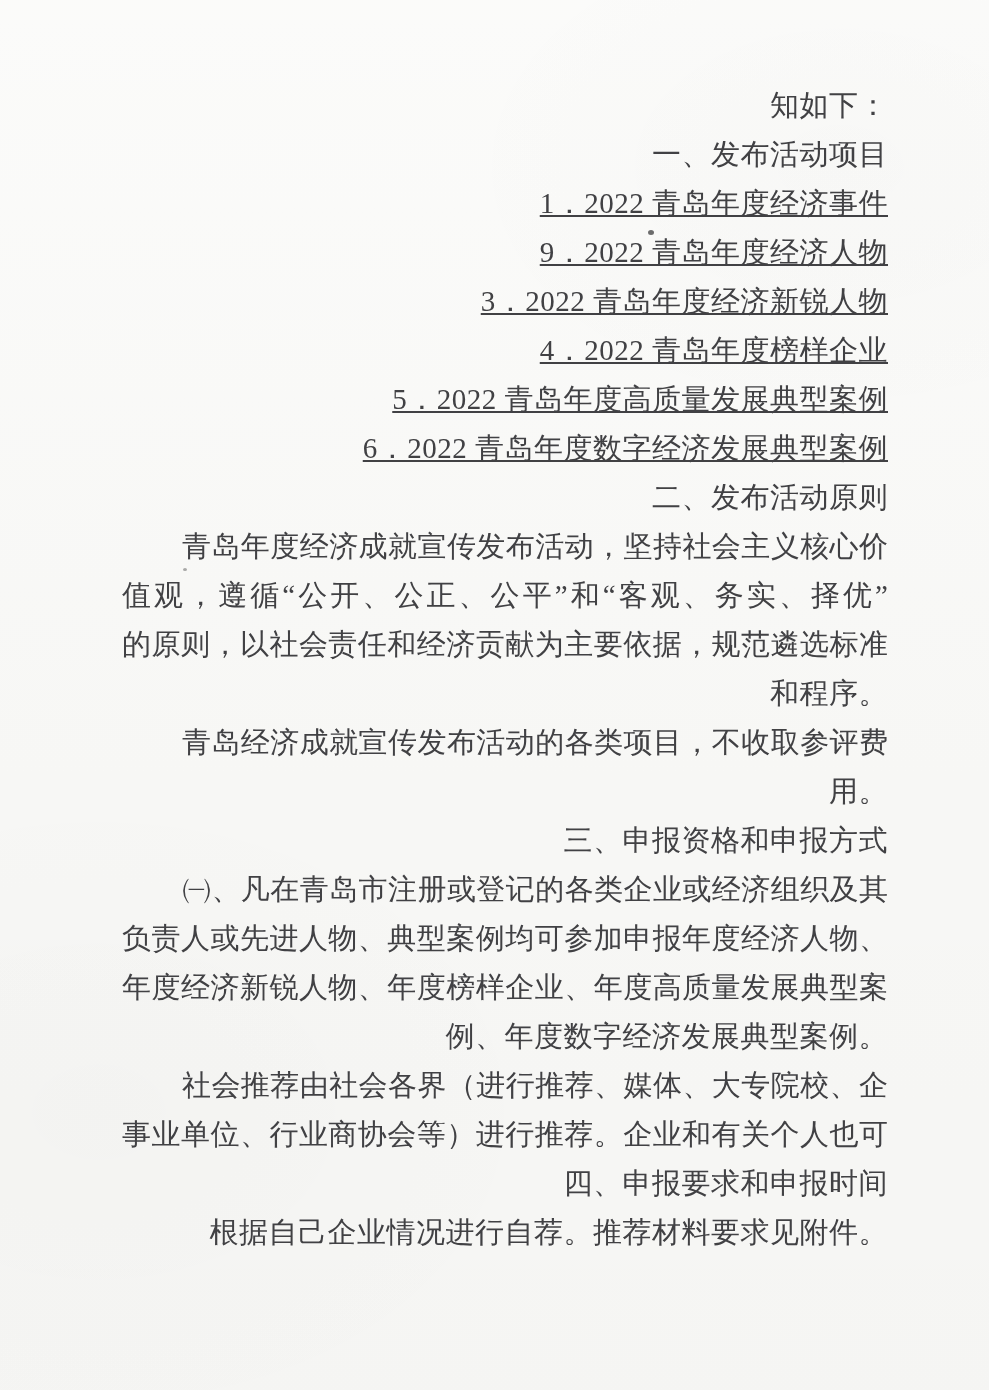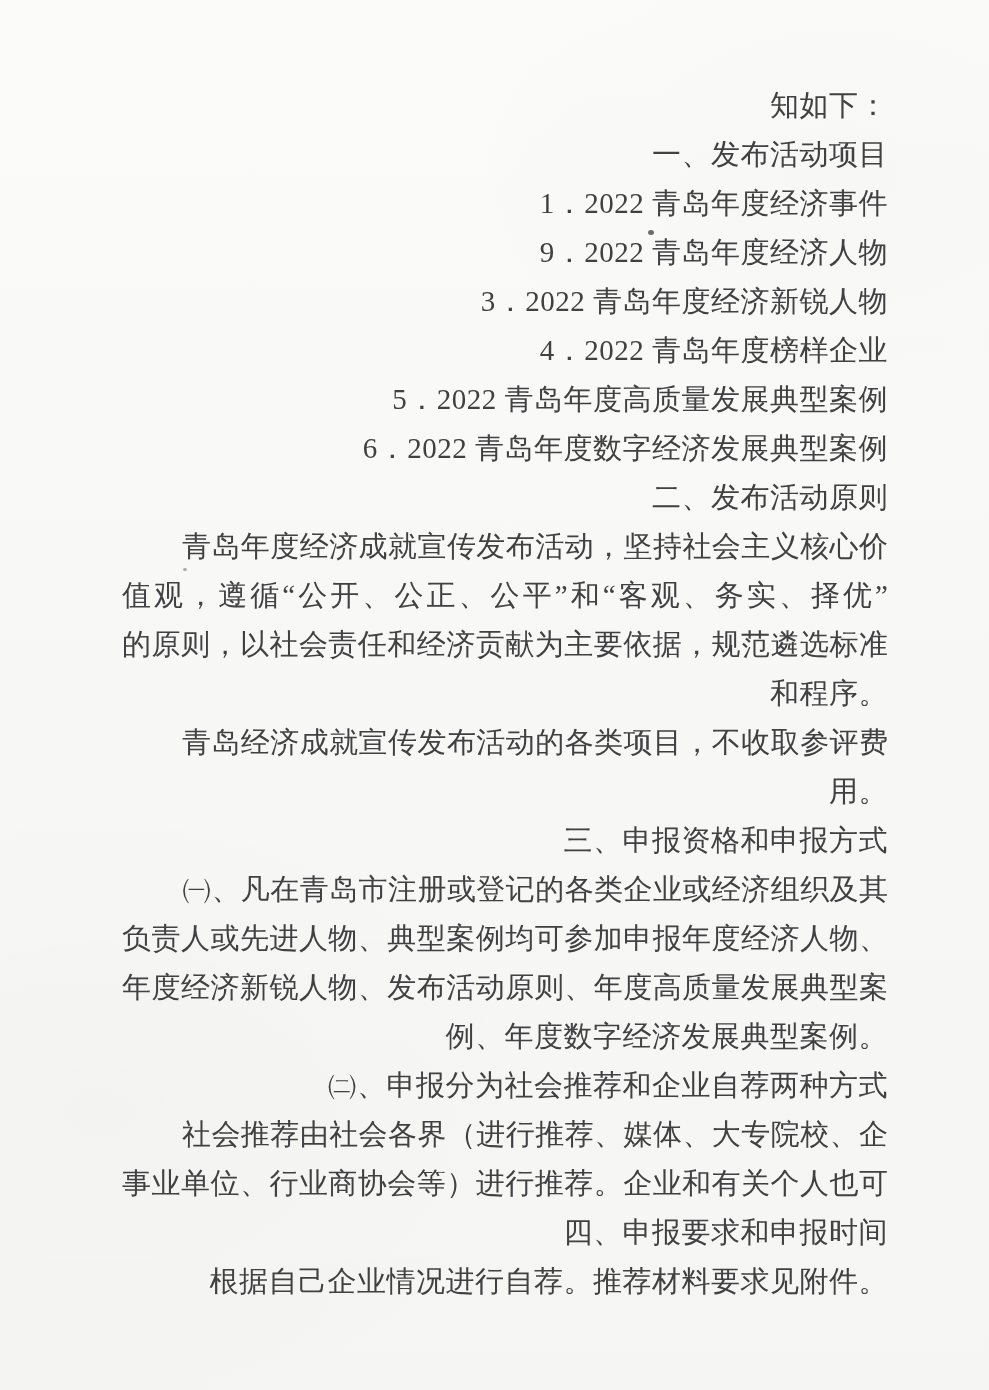--- a/index.html
+++ b/index.html
@@ -31,21 +31,21 @@
   .line {
     height: 49px;
     line-height: 49px;
     font-size: 29px;
     color: var(--ink, #414144);
     white-space: nowrap;
     text-align: right;
     letter-spacing: 0.5px;
   }
   .line.indent-para { padding-left: 60px; }
-  .line.indent-item { padding-left: 31px; }
+  .line.indent-item { padding-left: 31px; text-decoration: underline; }
   .line.justified {
     white-space: normal;
     text-align: justify;
     text-align-last: justify;
     text-justify: inter-character;
     letter-spacing: 0;
   }
   .speck {
     position: absolute;
     left: 648px;
@@ -81,23 +81,22 @@
       <div class="line indent-para">二、发布活动原则</div>
       <div class="line indent-para justified">青岛年度经济成就宣传发布活动，坚持社会主义核心价</div>
       <div class="line indent-flush justified">值观，遵循“公开、公正、公平”和“客观、务实、择优”</div>
       <div class="line indent-flush justified">的原则，以社会责任和经济贡献为主要依据，规范遴选标准</div>
       <div class="line indent-flush">和程序。</div>
       <div class="line indent-para justified">青岛经济成就宣传发布活动的各类项目，不收取参评费</div>
       <div class="line indent-flush">用。</div>
       <div class="line indent-para">三、申报资格和申报方式</div>
       <div class="line indent-para justified">㈠、凡在青岛市注册或登记的各类企业或经济组织及其</div>
       <div class="line indent-flush justified">负责人或先进人物、典型案例均可参加申报年度经济人物、</div>
-      <div class="line indent-flush justified">年度经济新锐人物、发布活动原则、年度高质量发展典型案</div>
+      <div class="line indent-flush justified">年度经济新锐人物、年度榜样企业、年度高质量发展典型案</div>
       <div class="line indent-flush">例、年度数字经济发展典型案例。</div>
-      <div class="line indent-para">㈡、申报分为社会推荐和企业自荐两种方式</div>
       <div class="line indent-para justified">社会推荐由社会各界（进行推荐、媒体、大专院校、企</div>
       <div class="line indent-flush justified">事业单位、行业商协会等）进行推荐。企业和有关个人也可</div>
       <div class="line indent-para">四、申报要求和申报时间</div>
       <div class="line indent-flush">根据自己企业情况进行自荐。推荐材料要求见附件。</div>
     </div>
   <div class="speck"></div>
   <div class="speck2"></div>
 </div>
 
 </body></html>

